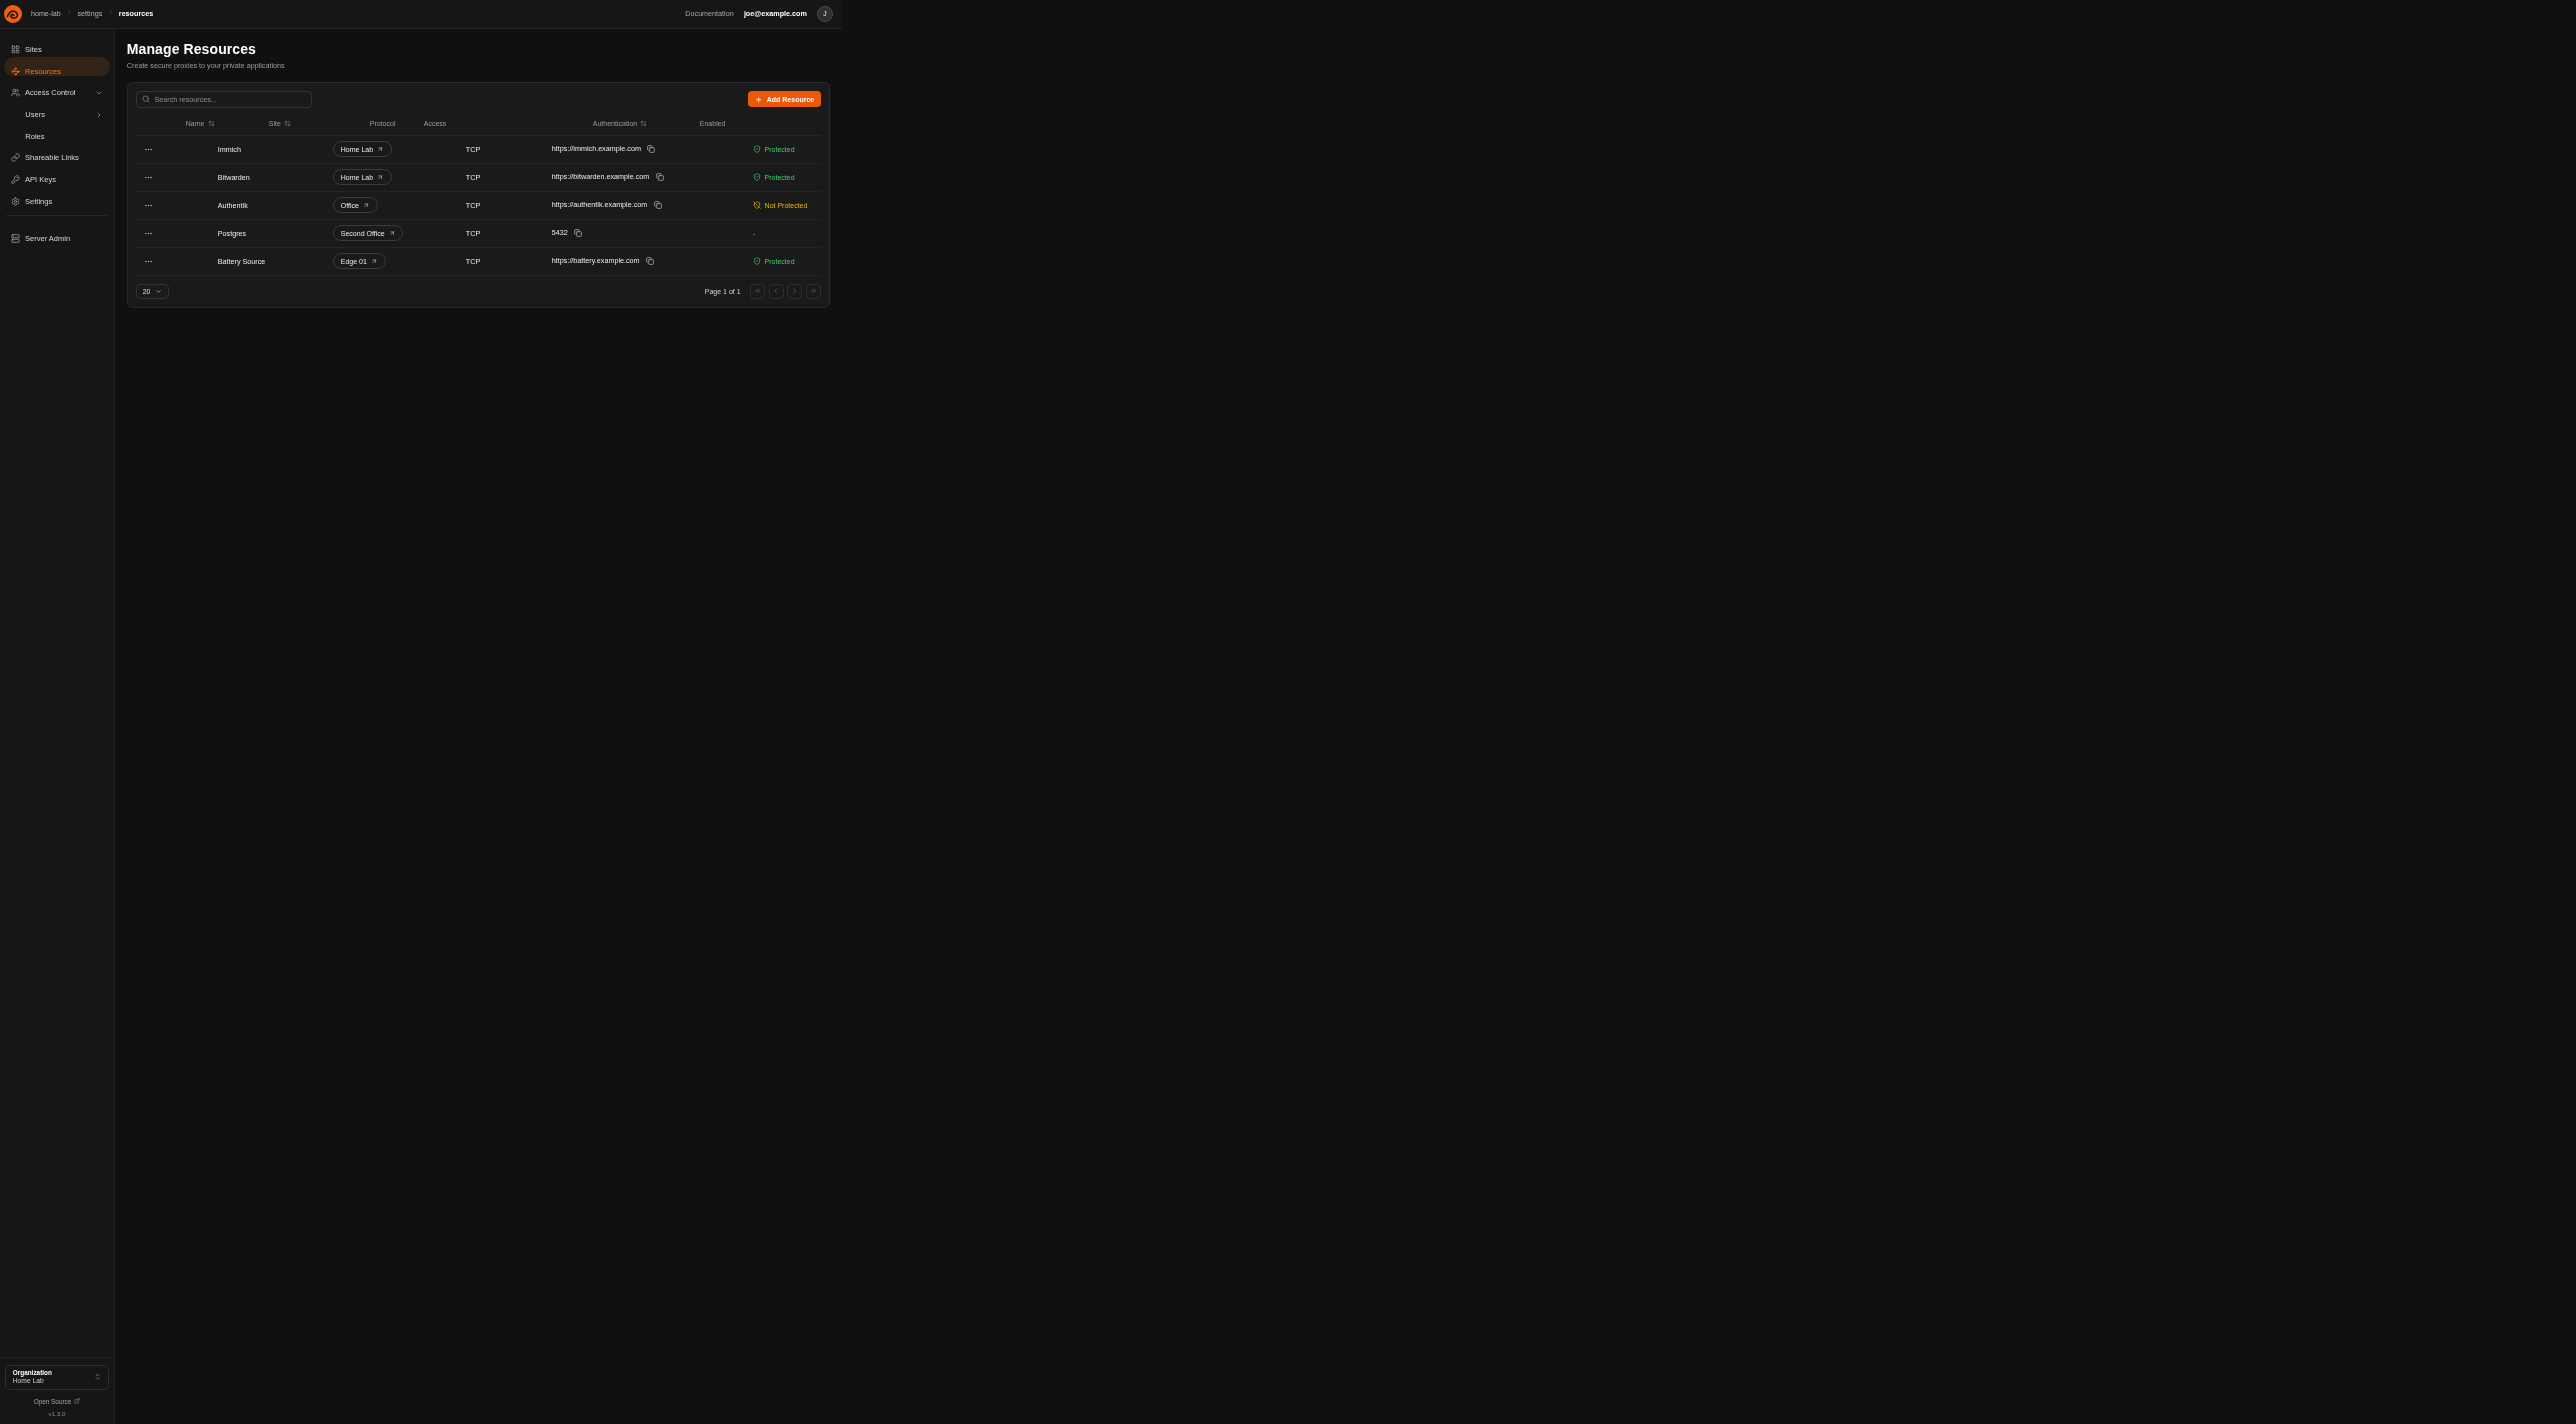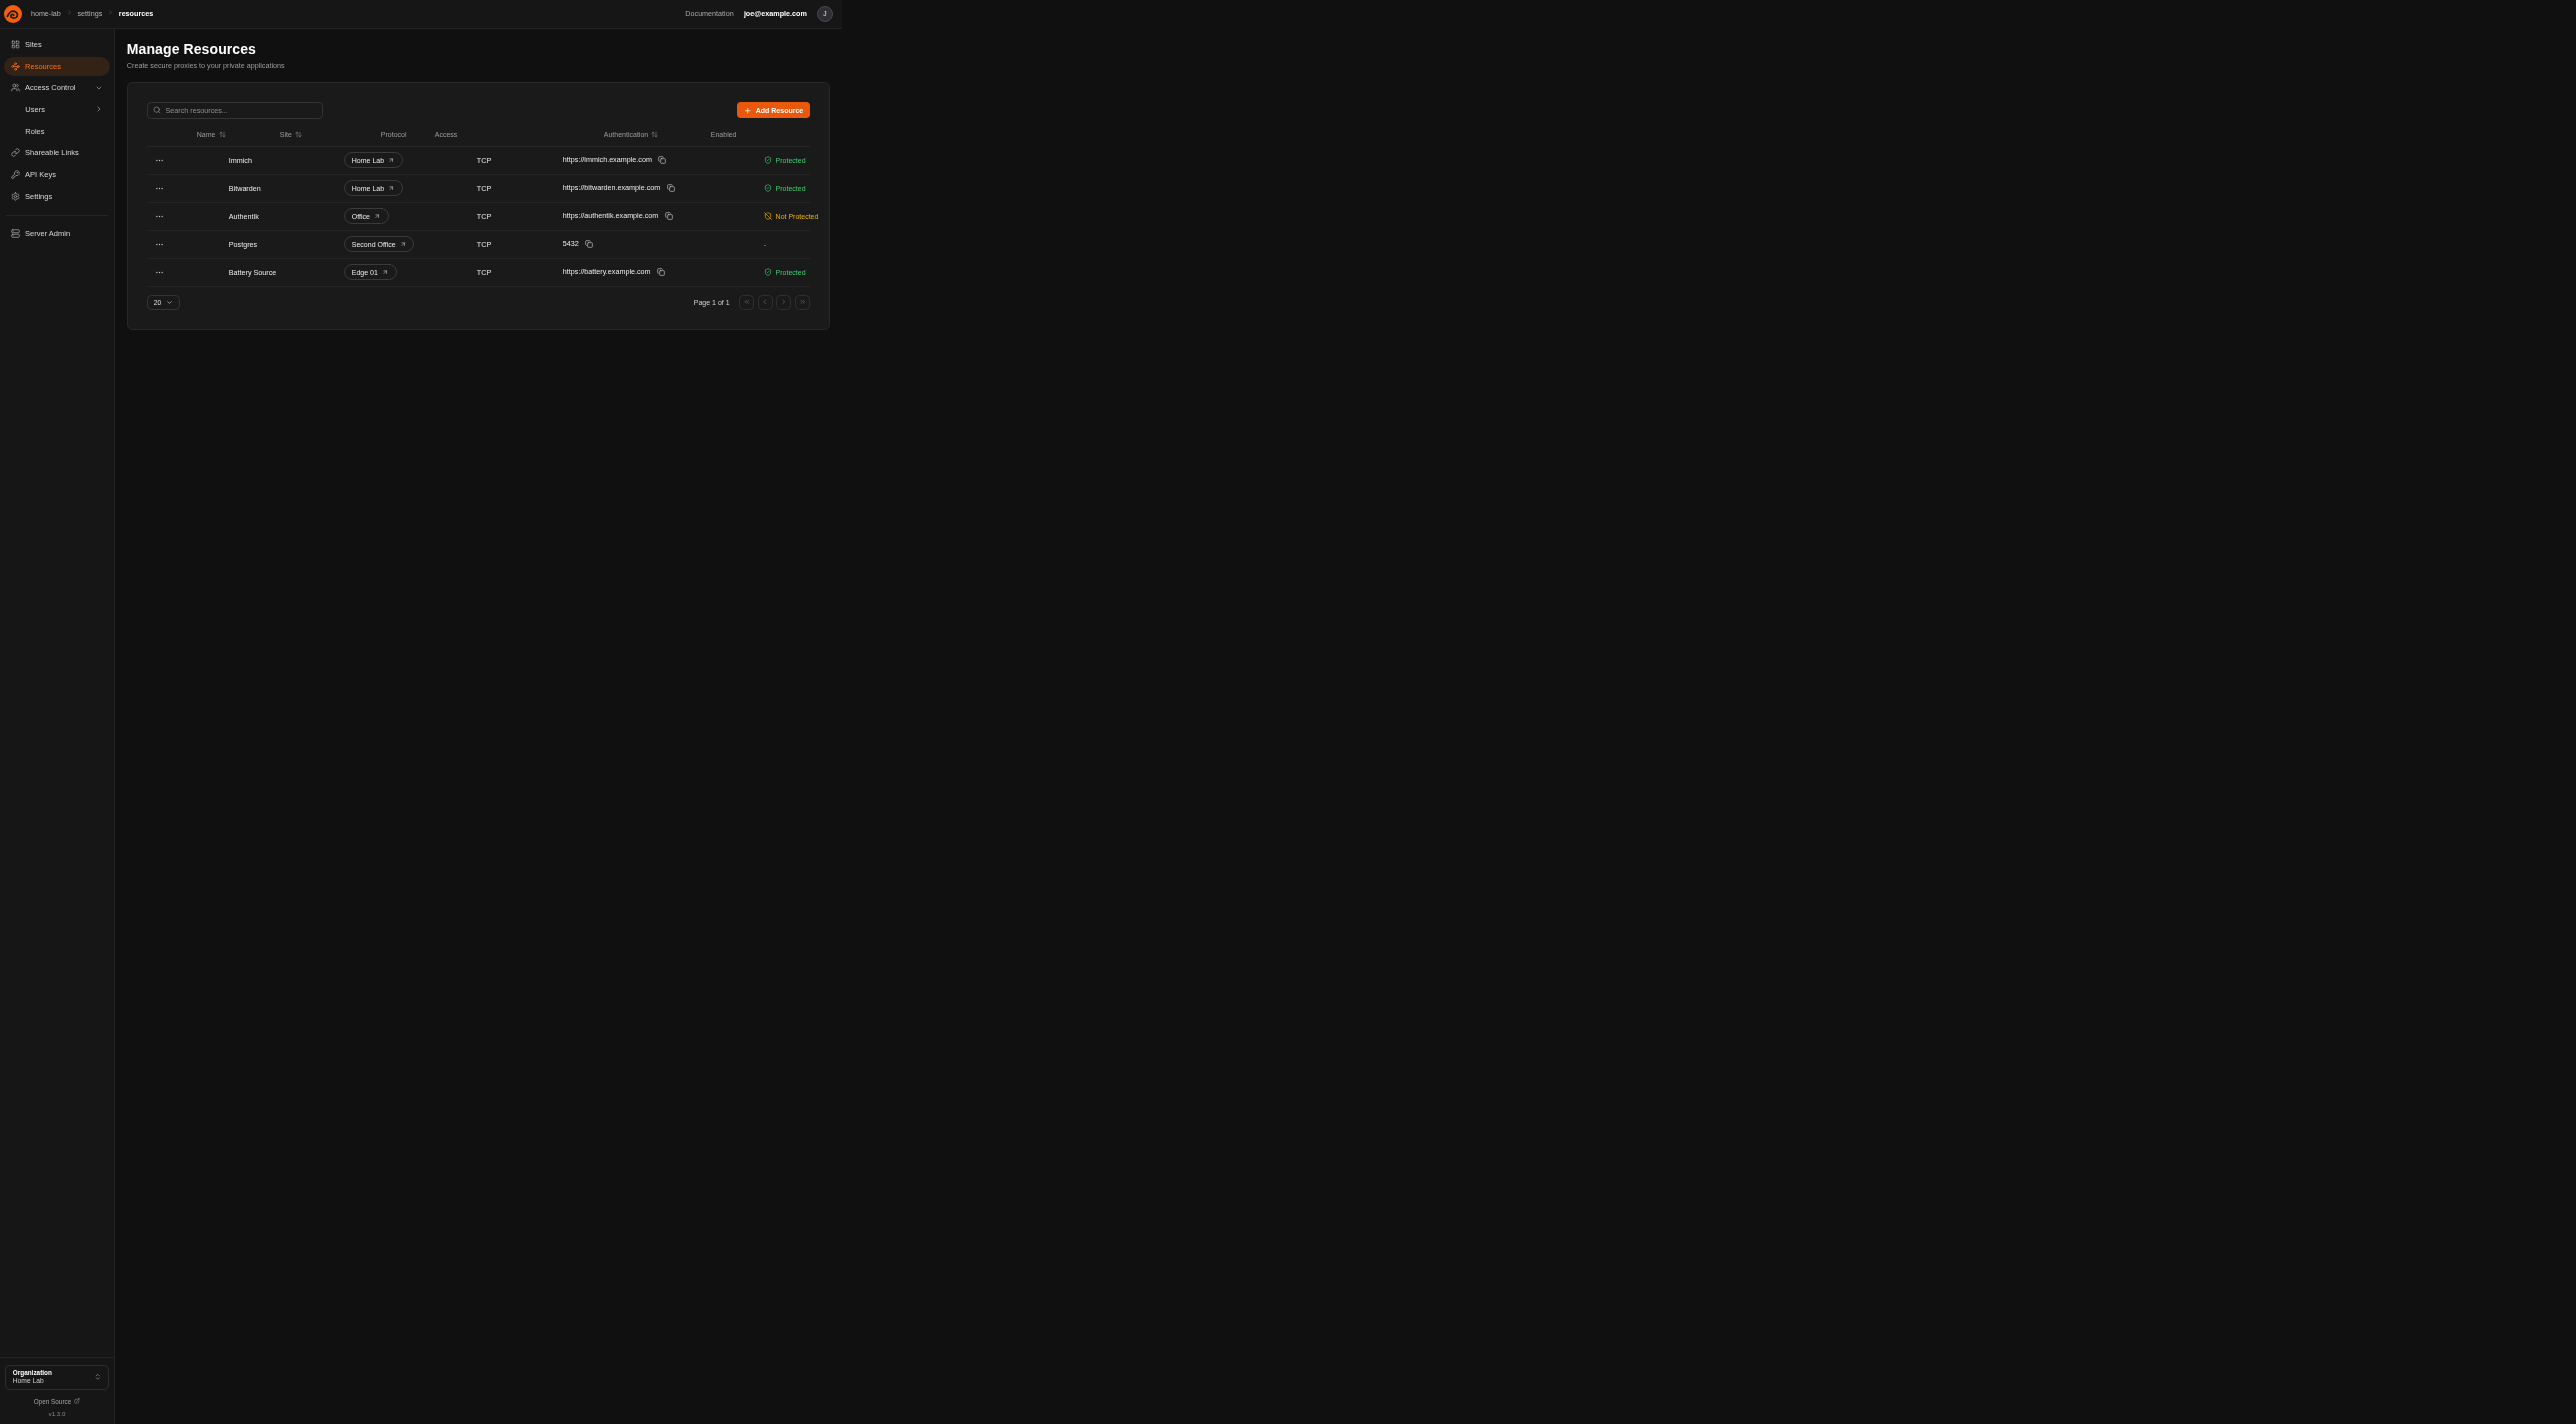--- a/index.html
+++ b/index.html
@@ -23,21 +23,21 @@
   .topbar-right { margin-left:auto; display:flex; align-items:center; gap:10.2px; }
   .doc-link { color:#a8a8a8; cursor:pointer; }
   .user-email { color:#ffffff; font-weight:700; cursor:pointer; }
   .avatar { width:16px; height:16px; border-radius:50%; background:#2e2e33; border:0.5px solid #4a4a50;
     display:flex; align-items:center; justify-content:center; font-size:6.7px; color:#ededed; cursor:pointer; }
 
   
   .sidebar { position:fixed; top:28.5px; left:0; bottom:0; width:115px; background:#161616;
     border-right:0.5px solid #232323; display:flex; flex-direction:column; padding:6.4px 4.3px 7.5px; }
   .nav { display:flex; flex-direction:column; gap:2.7px; }
-  .nav-item { display:flex; align-items:center; gap:5.4px; height:19px; padding:0 6.4px; border-radius:9.7px;
+  .nav-item { display:flex; align-items:flex-end; gap:5.4px; height:19px; padding:0 6.4px; border-radius:9.7px;
     color:#d6d6d6; font-size:7.5px; cursor:pointer; }
   .nav-item .ic { width:9px; height:9px; color:#a8a8a8; }
   .nav-item.active { background:rgba(249,115,22,0.13); color:var(--accent_light,#f97316); }
   .nav-item.active .ic { color:var(--accent_light,#f97316); }
   .nav-item .chev { margin-left:auto; color:#a8a8a8; }
   .nav-sub { padding-left:21px; }
   .nav-divider { height:0.5px; background:#262626; margin:6.4px 1.6px; }
   .side-footer { margin-top:auto; border-top:0.5px solid #232323; margin-left:-4.3px; margin-right:-4.3px;
     padding:7px 5.4px 0; }
   .org-box { display:flex; align-items:center; justify-content:space-between; border:0.5px solid #2e2e2e;
@@ -46,21 +46,21 @@
   .org-name { font-size:6.7px; color:#cfcfcf; margin-top:1.1px; }
   .org-chev { color:#9a9a9a; }
   .open-source { display:flex; align-items:center; gap:3.2px; justify-content:center; color:#a3a3a3;
     font-size:6.4px; margin-top:8px; cursor:pointer; }
   .version { text-align:center; color:#8a8a8a; font-size:6.2px; margin-top:4.8px; }
 
   
   .main { margin-left:115px; padding:12.4px 11.8px 0; }
   .page-title { font-size:14px; font-weight:700; color:#ffffff; letter-spacing:0.1px; }
   .page-subtitle { margin-top:4.3px; color:#9c9c9c; }
-  .card { margin-top:11.8px; background:#1a1a1a; border:0.5px solid #282828; border-radius:5.4px; padding:19px; }
+  .card { margin-top:11.8px; background:#1a1a1a; border:0.5px solid #282828; border-radius:5.4px; padding:8px; }
 
   .toolbar { display:flex; align-items:center; justify-content:space-between; }
   .search-box { display:flex; align-items:center; gap:4.3px; width:176px; height:16.6px;
     border:0.5px solid #343434; border-radius:4.3px; padding:0 5.4px; color:#8f8f8f; }
   .search-box input { flex:1; background:transparent; border:none; outline:none; color:#e5e5e5;
     font:inherit; min-width:0; }
   .search-box input::placeholder { color:#8f8f8f; }
   .add-btn { display:flex; align-items:center; gap:3.8px; height:16px; padding:0 7px;
     background:var(--accent,#ea580c); color:#ffffff; border:none; border-radius:3.8px;
     font-size:7px; font-weight:600; cursor:pointer; }

